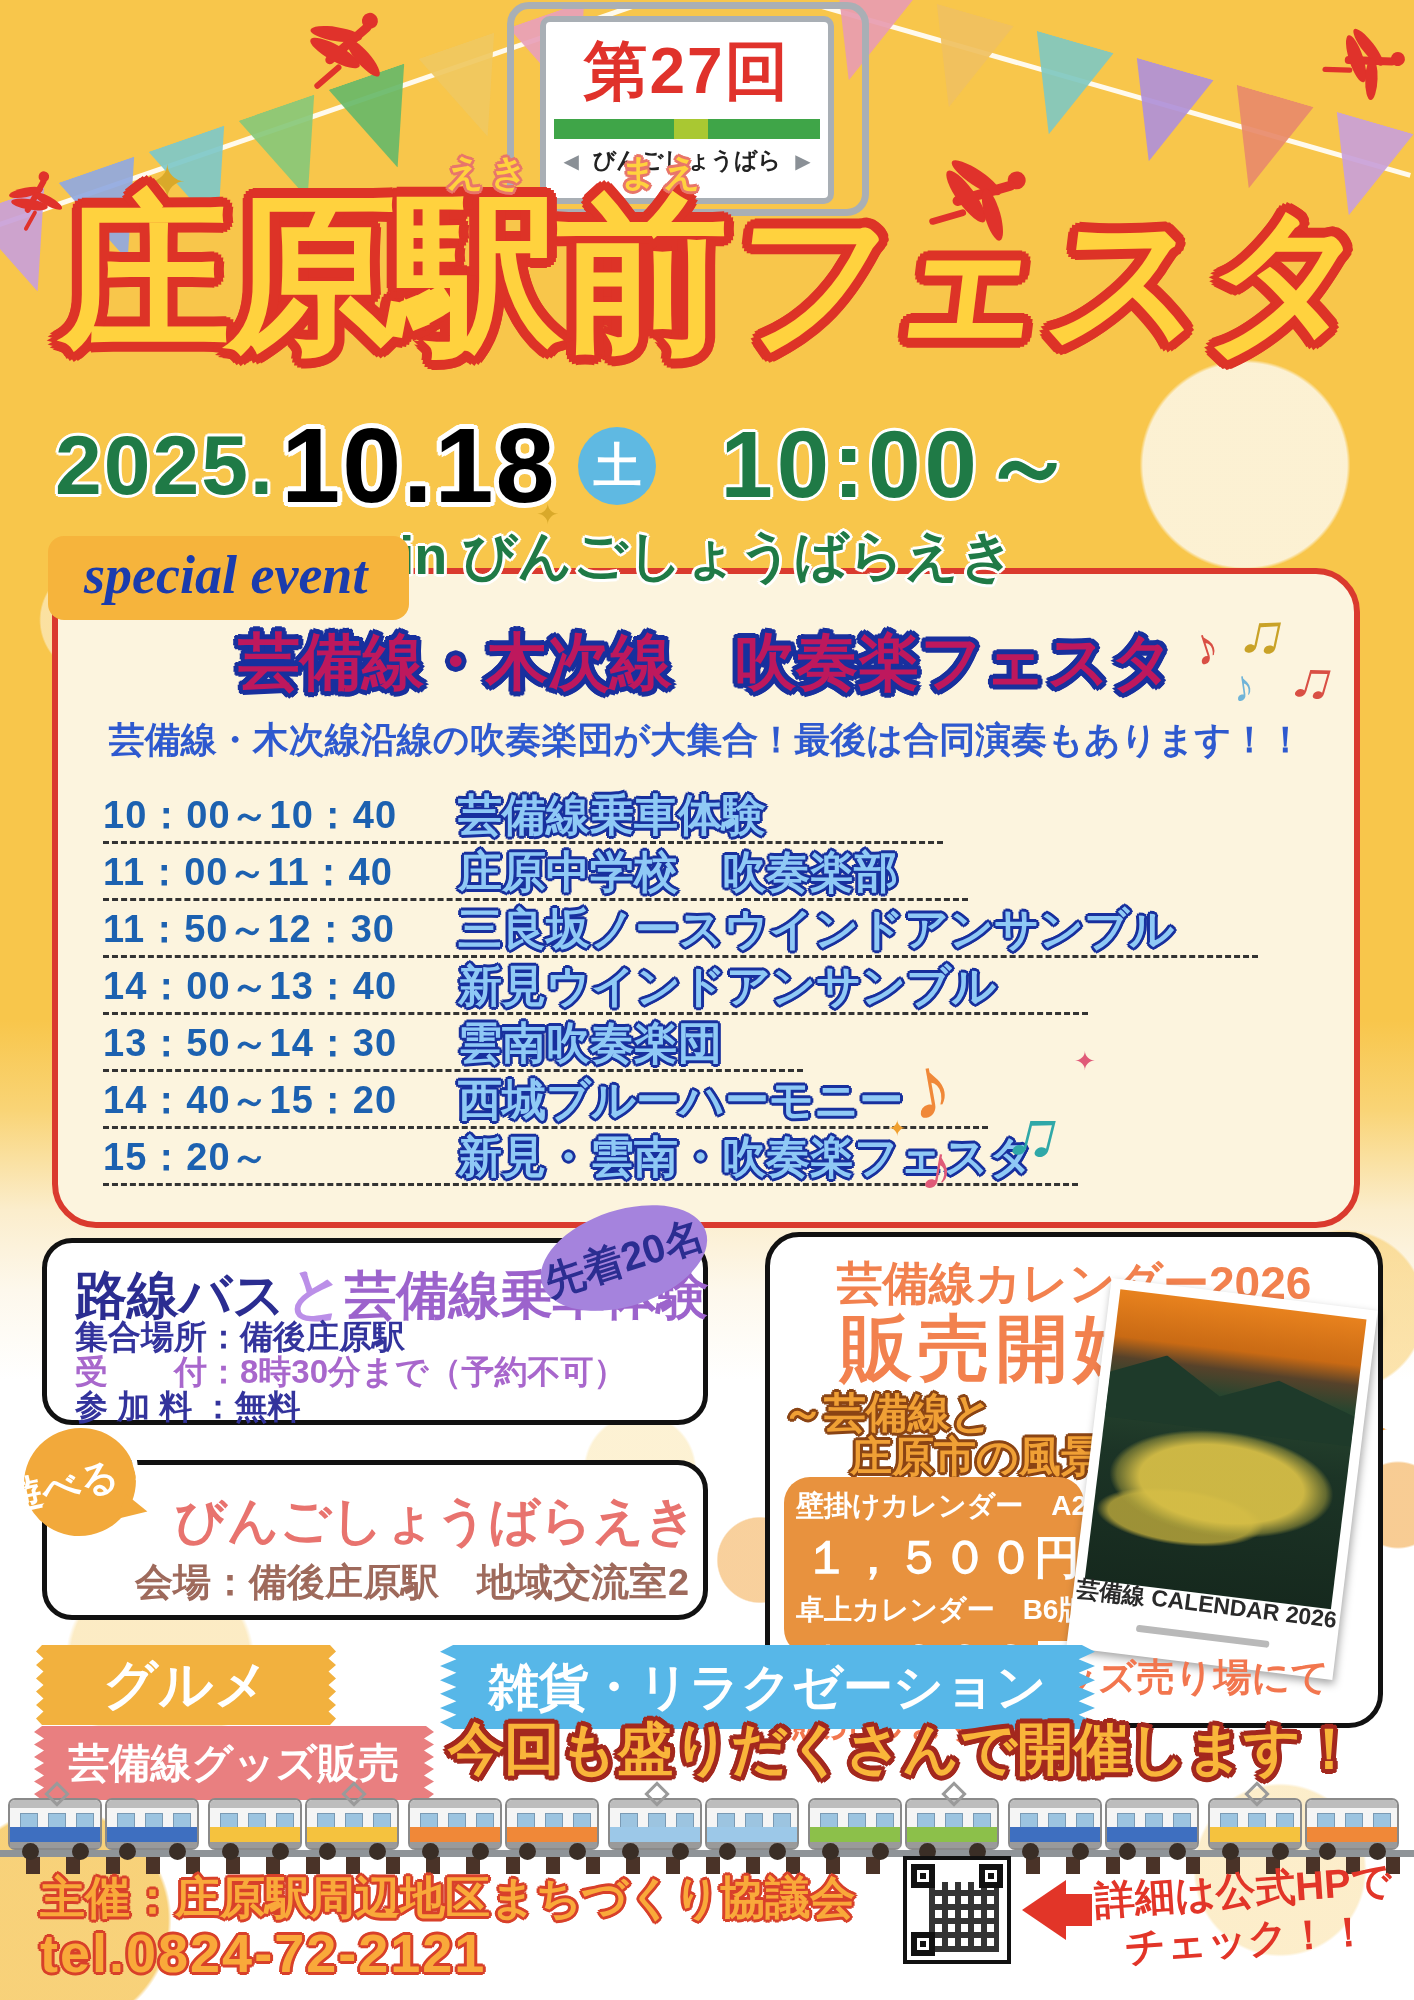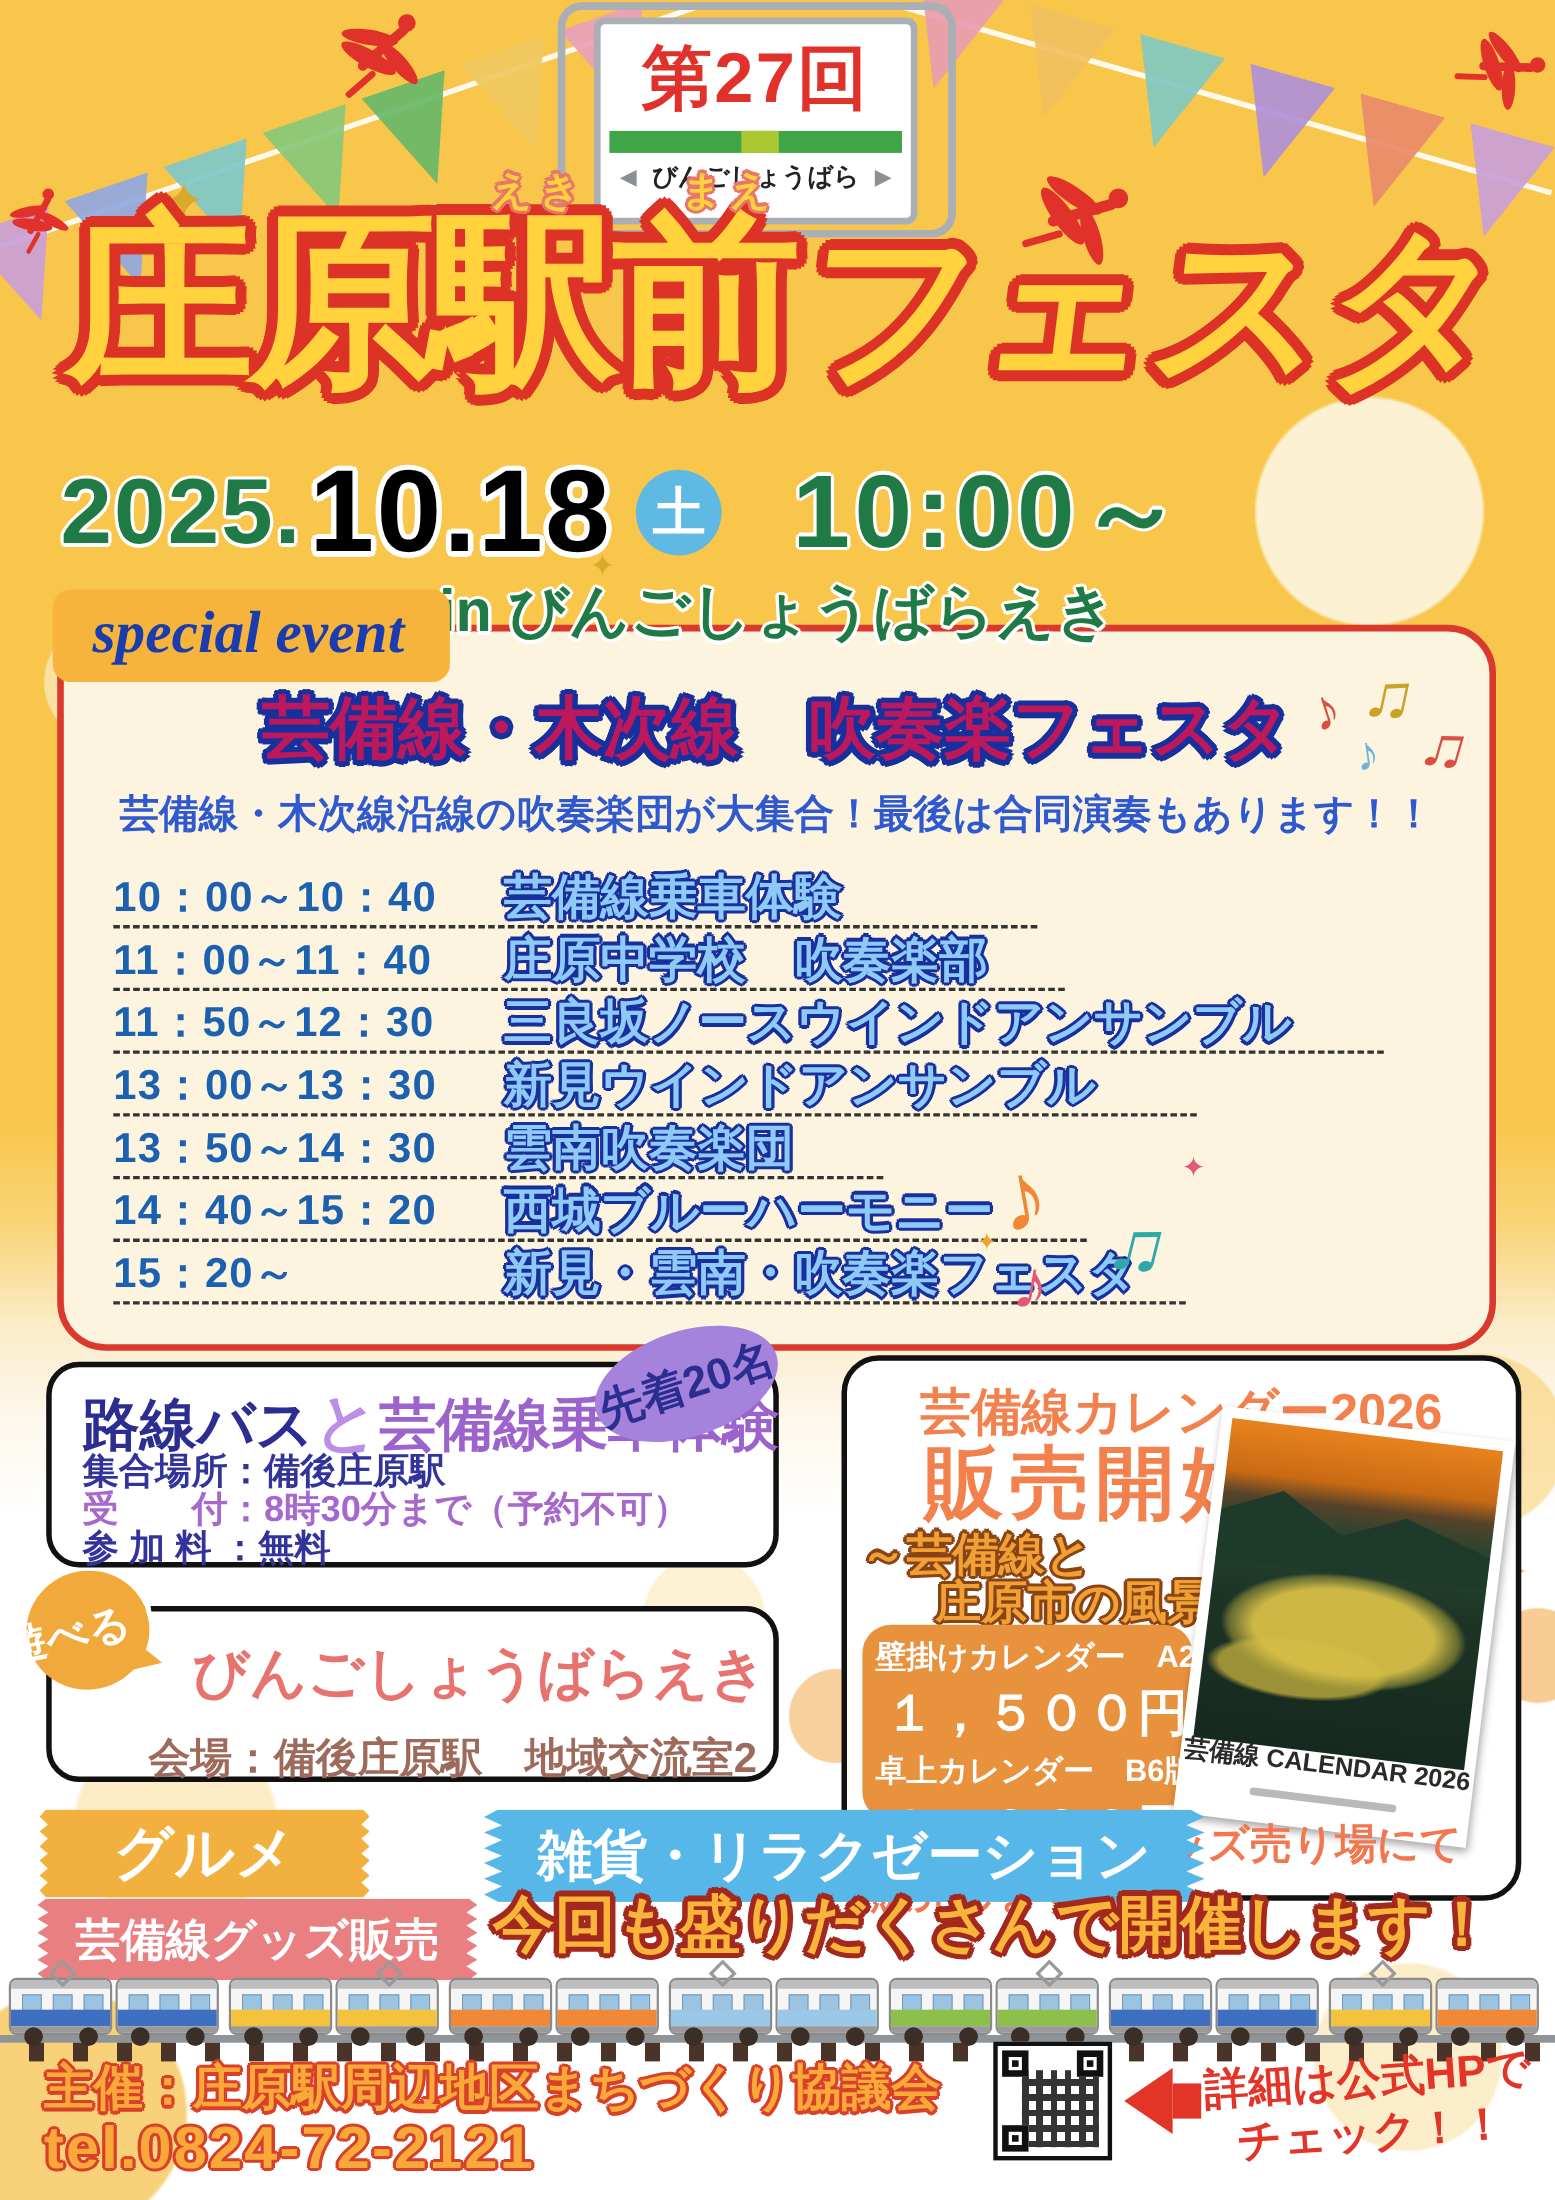--- a/index.html
+++ b/index.html
@@ -86,21 +86,21 @@
     transform:rotate(-18deg);display:flex;align-items:center;justify-content:center;
     font-size:40px;color:#2B2D91;z-index:6;}
   .badge-play{left:24px;top:1428px;width:112px;height:108px;background:#F2A93B;border-radius:50%;
     transform:rotate(-12deg);display:flex;align-items:center;justify-content:center;
     font-size:38px;color:#fff;z-index:6;}
   .badge-play::after{content:"";position:absolute;right:-4px;bottom:2px;width:0;height:0;
     border-left:26px solid #F2A93B;border-top:10px solid transparent;border-bottom:16px solid transparent;
     transform:rotate(30deg);}
   .boxB{left:42px;top:1460px;width:666px;height:160px;}
   .boxB-title{position:absolute;left:128px;top:22px;font-size:51px;color:#E8736E;white-space:nowrap;}
-  .boxB-venue{position:absolute;left:88px;top:108px;font-size:38px;color:#9E6A5C;white-space:nowrap;}
+  .boxB-venue{position:absolute;left:88px;top:92px;font-size:38px;color:#9E6A5C;white-space:nowrap;font-family:Liberation Mono, monospace;}
   
   .calbox{left:765px;top:1232px;width:618px;height:496px;background:#fff;border:5px solid #111;
     border-radius:34px;z-index:3;box-sizing:border-box;}
   .cal-title{position:absolute;left:0;top:16px;width:100%;text-align:center;font-size:46px;color:#F2814E;}
   .cal-sub{position:absolute;left:0;top:64px;width:100%;text-align:center;font-size:72px;color:#F2814E;letter-spacing:6px;}
   .cal-tag1{position:absolute;left:12px;top:148px;font-size:42px;color:#F0A035;}
   .cal-tag2{position:absolute;left:80px;top:192px;font-size:42px;color:#F0A035;}
   .cal-price{position:absolute;left:14px;top:240px;width:300px;height:178px;background:#E8923E;
     border-radius:26px;color:#fff;padding:10px 12px;box-sizing:border-box;}
   .cal-price .lbl{font-size:28px;white-space:nowrap;}
@@ -277,21 +277,21 @@
           <span class="sched-time">11：00～11：40</span>
           <span class="sched-name ol3 oc-navy">庄原中学校　吹奏楽部</span>
         </div>
         <div class="sched-sep" style="width: 865px;"></div>
         <div class="sched-row">
           <span class="sched-time">11：50～12：30</span>
           <span class="sched-name ol3 oc-navy">三良坂ノースウインドアンサンブル</span>
         </div>
         <div class="sched-sep" style="width: 1155px;"></div>
         <div class="sched-row">
-          <span class="sched-time">13：00～13：30</span>
+          <span class="sched-time">14：00～13：40</span>
           <span class="sched-name ol3 oc-navy">新見ウインドアンサンブル</span>
         </div>
         <div class="sched-sep" style="width: 985px;"></div>
         <div class="sched-row">
           <span class="sched-time">13：50～14：30</span>
           <span class="sched-name ol3 oc-navy">雲南吹奏楽団</span>
         </div>
         <div class="sched-sep" style="width: 700px;"></div>
         <div class="sched-row">
           <span class="sched-time">14：40～15：20</span>

